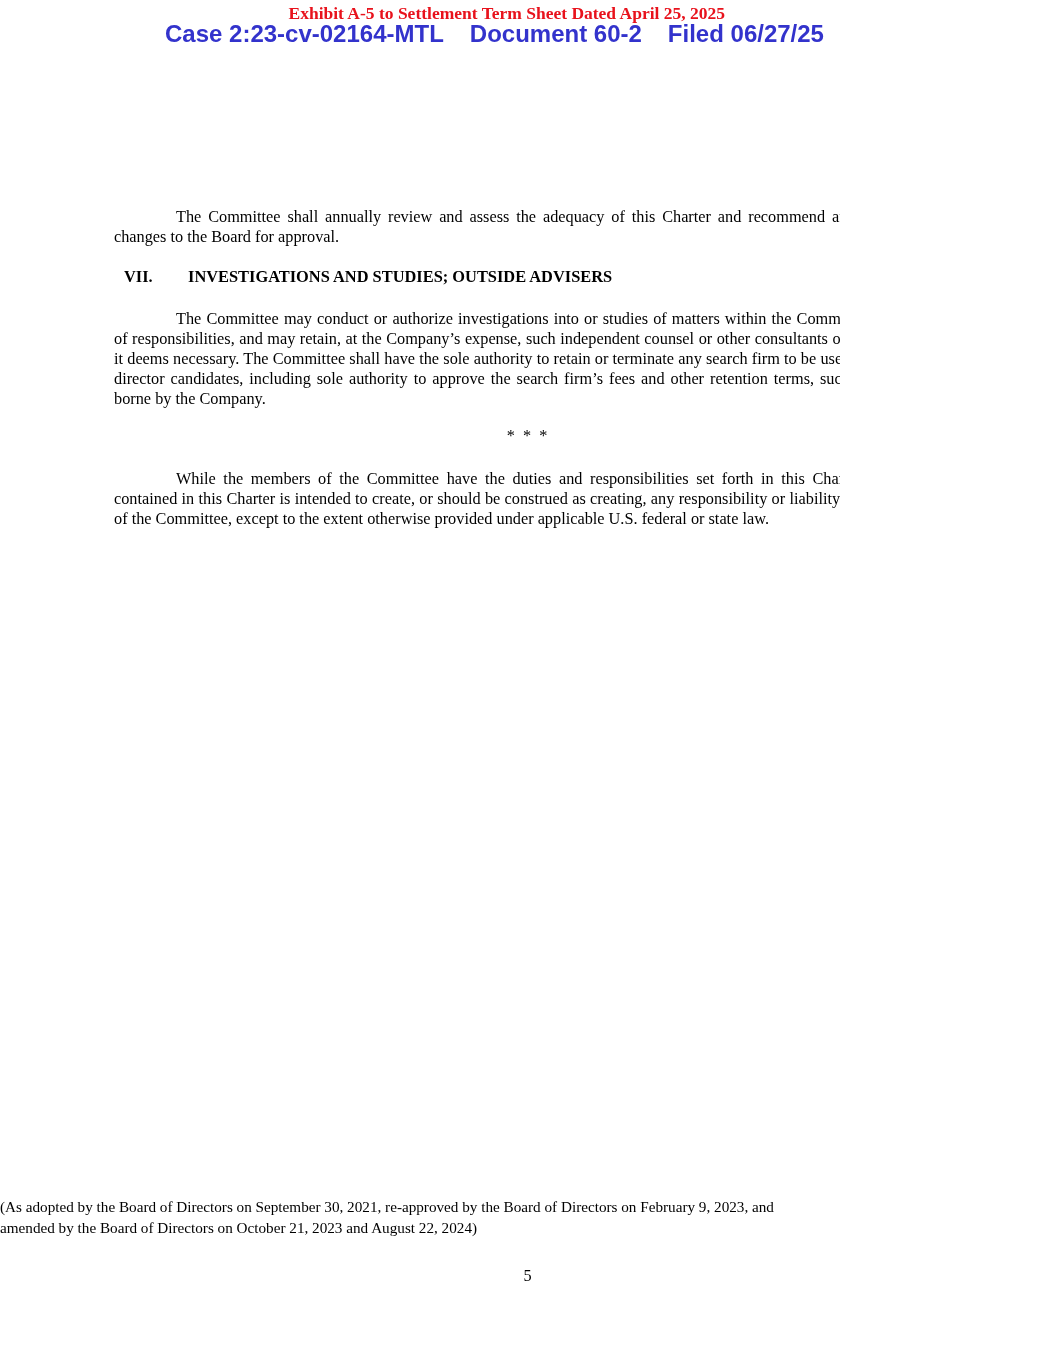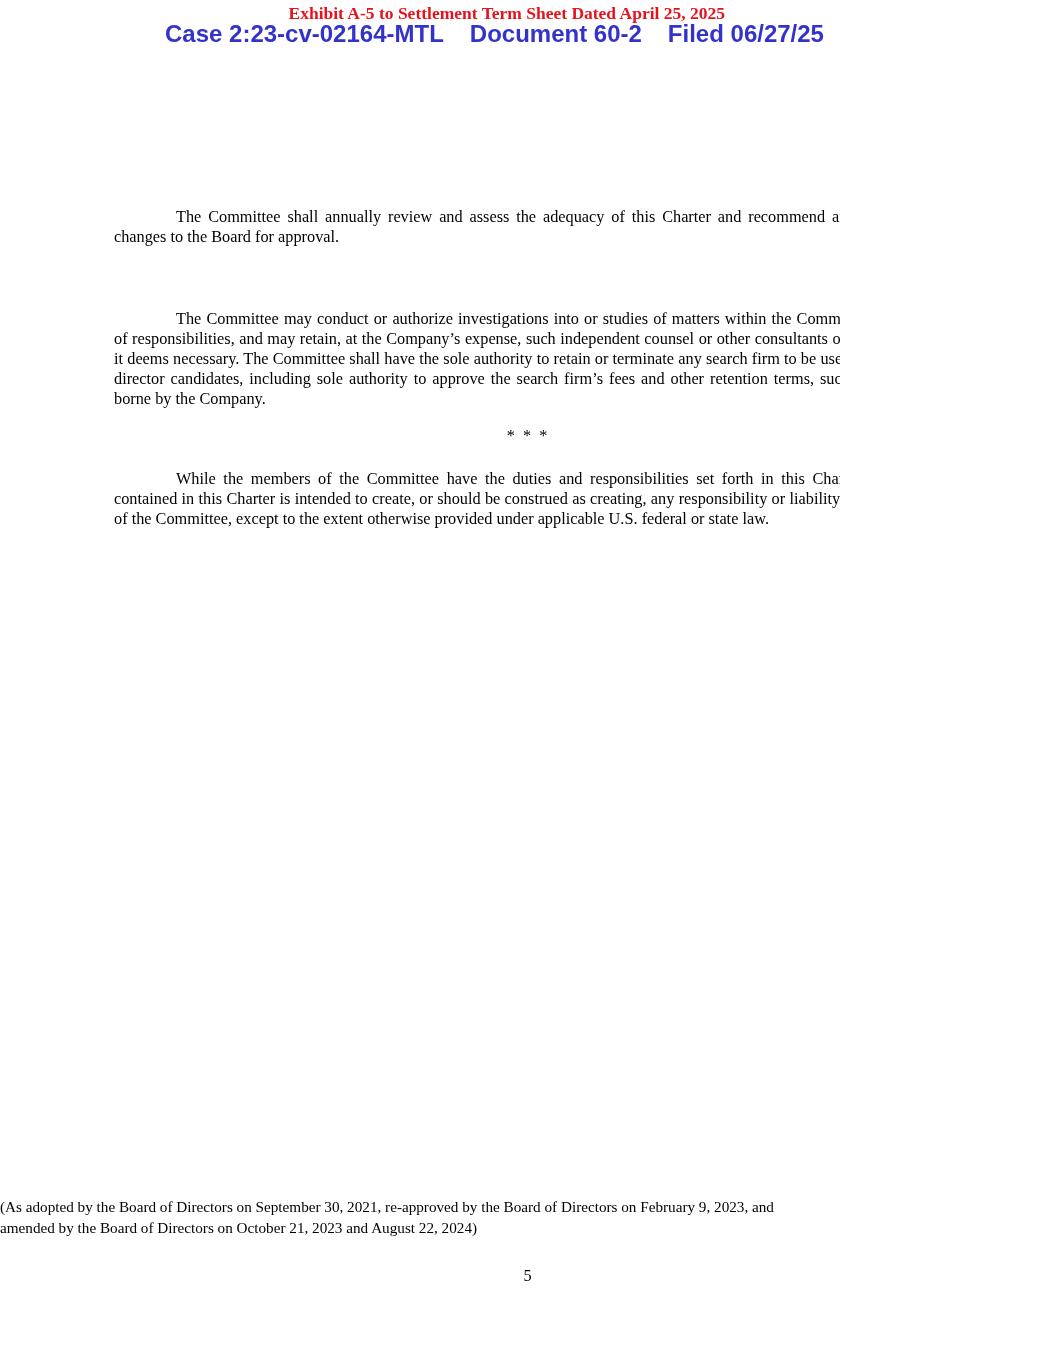--- a/index.html
+++ b/index.html
@@ -109,20 +109,23 @@
   <div class="stamp-case">
     <span>Case 2:23-cv-02164-MTL</span>
     <span>Document 60-2</span>
     <span>Filed 06/27/25</span>
     <span>Page 65 of 65</span>
   </div>
 
 
   <p class="body-para" style="top:207px">The Committee shall annually review and assess the adequacy of this Charter and recommend any proposed changes to the Board for approval.</p>
 
+  <div class="heading" style="top:267px">
+    <span class="num">VII.</span><span class="title">INVESTIGATIONS AND STUDIES; OUTSIDE ADVISERS</span>
+  </div>
 
   <p class="body-para" style="top:309px">The Committee may conduct or authorize investigations into or studies of matters within the Committee’s scope of responsibilities, and may retain, at the Company’s expense, such independent counsel or other consultants or advisers as it deems necessary. The Committee shall have the sole authority to retain or terminate any search firm to be used to identify director candidates, including sole authority to approve the search firm’s fees and other retention terms, such fees to be borne by the Company.</p>
 
   <div class="stars">* * *</div>
 
   <p class="body-para" style="top:469px">While the members of the Committee have the duties and responsibilities set forth in this Charter, nothing contained in this Charter is intended to create, or should be construed as creating, any responsibility or liability of members of the Committee, except to the extent otherwise provided under applicable U.S. federal or state law.</p>
 
   <div class="footer-note">
     <div>(As adopted by the Board of Directors on September 30, 2021, re-approved by the Board of Directors on February 9, 2023, and</div>
     <div>amended by the Board of Directors on October 21, 2023 and August 22, 2024)</div>

